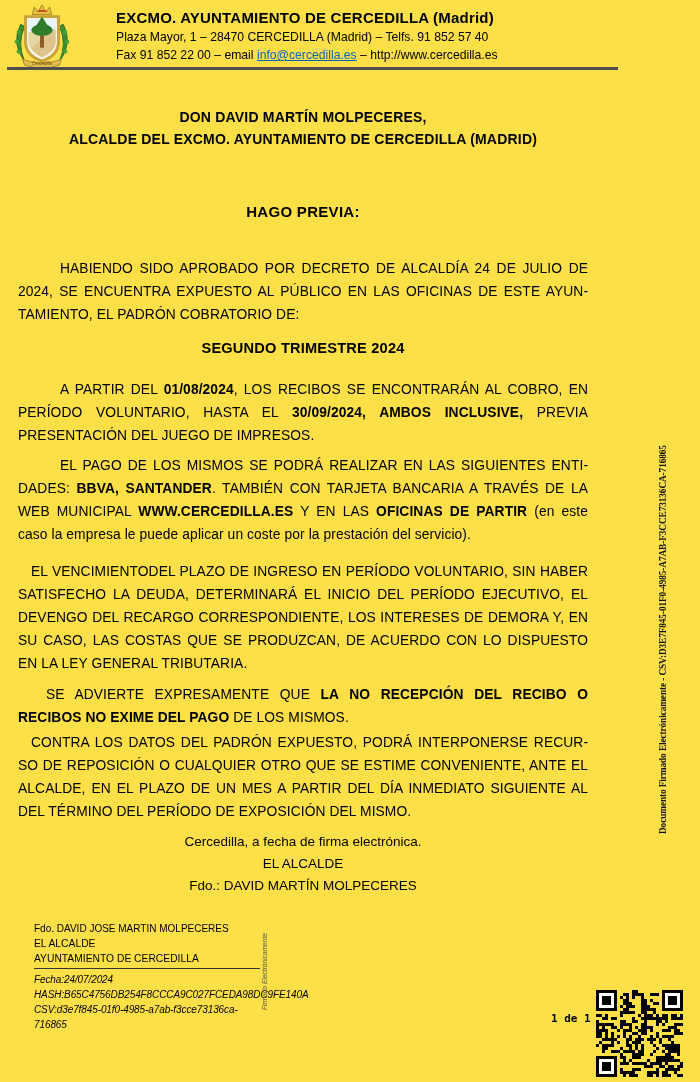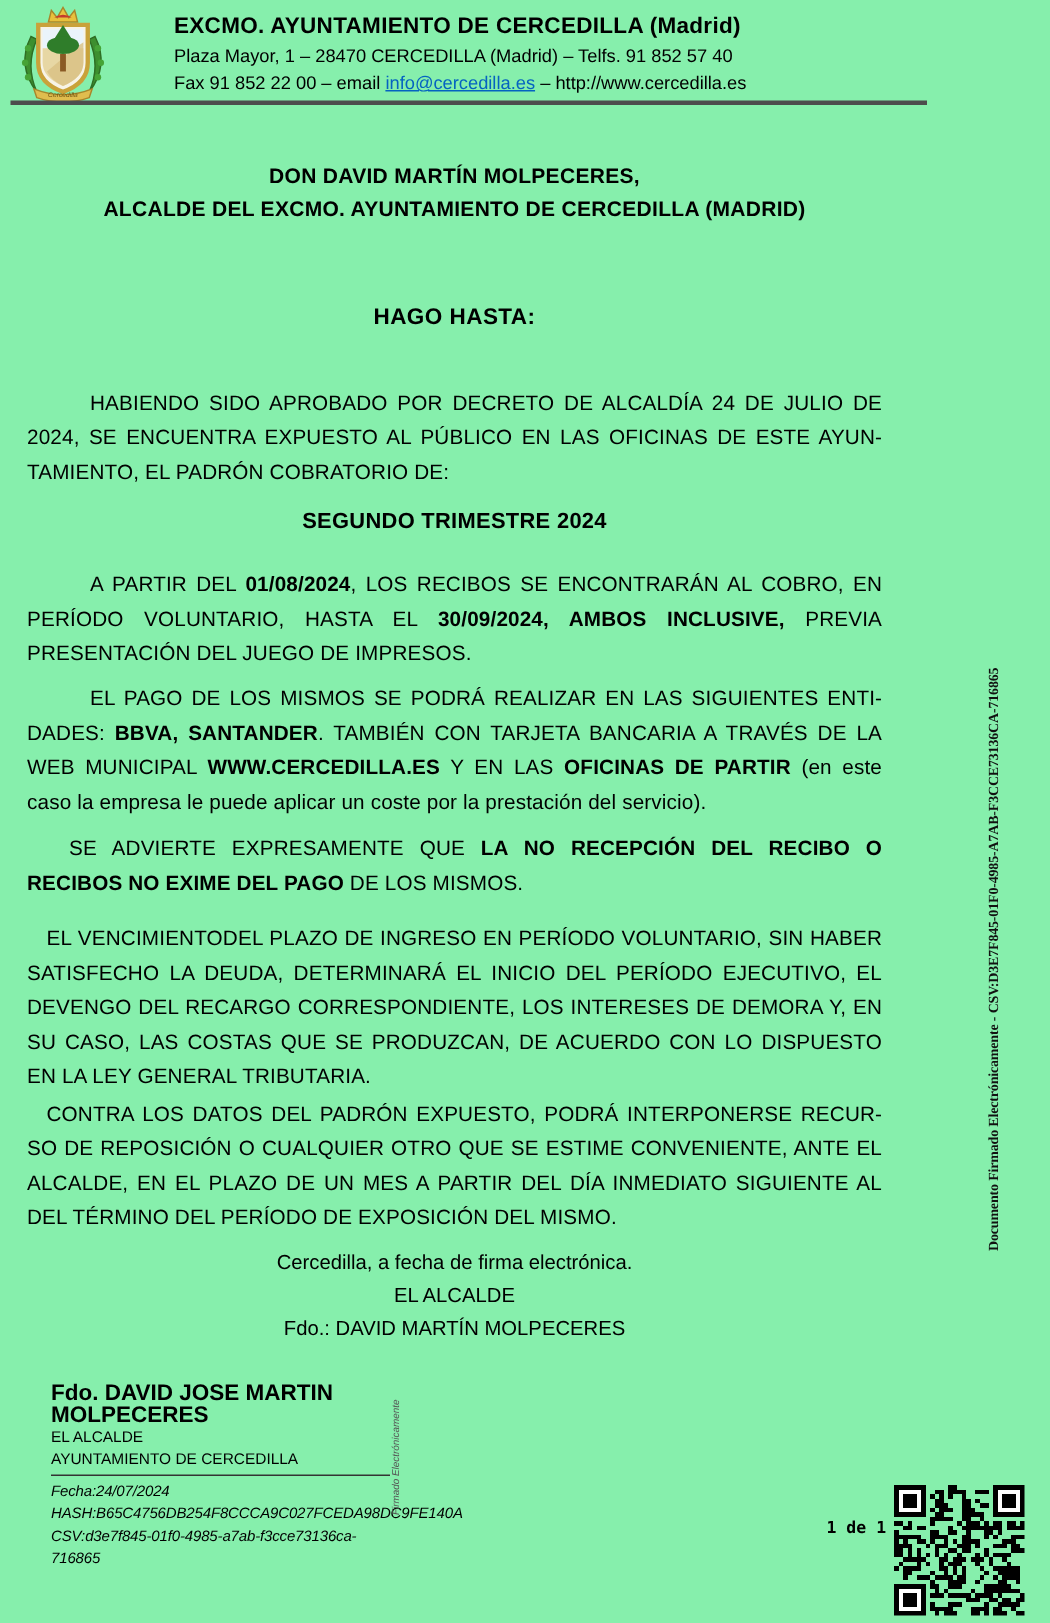--- a/index.html
+++ b/index.html
@@ -1,17 +1,17 @@
 <!DOCTYPE html>
 <html><head>
 <meta charset="utf-8">
 <style>
   html,body{margin:0;padding:0;background:#fff;}
   .page{
-    position:relative;width:700px;height:1082px;background:#86efac;
+    position:relative;width:700px;height:1082px;background:#fde047;
     font-family:"Liberation Sans",sans-serif;color:#000;overflow:hidden;
   }
   
   .header{position:absolute;left:0;top:0;width:700px;height:72px;}
   .logo{position:absolute;left:10px;top:3px;width:64px;height:66px;}
   .header-text{position:absolute;left:116px;top:8px;width:520px;}
   .org-name{font-weight:bold;font-size:15px;line-height:19px;letter-spacing:.2px;}
   .hline{font-size:12.2px;line-height:16px;margin-top:2px;}
   .email-link{color:#0563C1;text-decoration:underline;}
   .header-rule{position:absolute;left:7px;top:67px;width:611px;height:3px;background:#4d4d4d;}
@@ -21,21 +21,21 @@
   .hago{ text-align:center;font-weight:bold;font-size:15px;line-height:18px;margin-top:53px;letter-spacing:.3px;}
   .bp{ text-align:justify;font-size:13.8px;line-height:23px;margin:0;letter-spacing:.1px;}
   .bp.i42{text-indent:42px;} .bp.i28{text-indent:28px;} .bp.i13{text-indent:13px;}
   .m26{margin-top:36px;} .m18{margin-top:18px;} .m7{margin-top:7px;}
   .m8{margin-top:8px;} .m14{margin-top:14px;} .m2{margin-top:2px;}
   .subject{ text-align:center;font-weight:bold;font-size:14.6px;line-height:24px;margin-top:10px;letter-spacing:.2px;}
   .closing{ text-align:center;font-size:13.5px;line-height:22px;margin-top:8px;}
   b{font-weight:bold;}
   
   .sigbox{position:absolute;left:34px;top:921px;width:236px;font-size:10.3px;line-height:15px;}
-  .sig-name{font-weight:bold;font-size:15px;}
+  .sig-name{font-weight:normal;font-size:10px;}
   .sig-rule{border-bottom:1.3px solid #333;width:226px;margin:2px 0 3px 0;}
   .sig-it{font-style:italic;font-size:10px;letter-spacing:-0.1px;}
   .sig-side{
     position:absolute;left:261px;top:924px;height:86px;
     writing-mode:vertical-rl;transform:rotate(180deg);
     font-size:6.6px;font-style:italic;color:#555;white-space:nowrap;
   }
   
   .margin-note{
     position:absolute;left:658px;top:426px;height:408px;width:18px;
@@ -87,35 +87,35 @@
     <div class="header-rule"></div>
   </div>
 
   <div class="content">
 
     <div class="doc-title">
       <div>DON DAVID MARTÍN MOLPECERES,</div>
       <div>ALCALDE DEL EXCMO. AYUNTAMIENTO DE CERCEDILLA (MADRID)</div>
     </div>
 
-    <div class="hago">HAGO HASTA:</div>
+    <div class="hago">HAGO PREVIA:</div>
 
     <p class="bp i42 m26">HABIENDO SIDO APROBADO POR DECRETO DE ALCALDÍA 24 DE JULIO DE 2024, SE ENCUENTRA EXPUESTO AL PÚBLICO EN LAS OFICINAS DE ESTE AYUN­TAMIENTO, EL PADRÓN COBRATORIO DE:</p>
 
     <div class="subject">
       <div>SEGUNDO TRIMESTRE 2024</div>
     </div>
 
     <p class="bp i42 m18"><span>A PARTIR DEL </span><b>01/08/2024</b><span>, LOS RECIBOS SE ENCONTRARÁN AL COBRO, EN PERÍODO VOLUNTARIO, HASTA EL </span><b>30/09/2024, AMBOS INCLUSIVE,</b><span> PREVIA PRESENTACIÓN DEL JUEGO DE IMPRESOS.</span></p>
 
     <p class="bp i42 m7"><span>EL PAGO DE LOS MISMOS SE PODRÁ REALIZAR EN LAS SIGUIENTES ENTI­DADES: </span><b>BBVA, SANTANDER</b><span>. TAMBIÉN CON TARJETA BANCARIA A TRAVÉS DE LA WEB MUNICIPAL </span><b>WWW.CERCEDILLA.ES</b><span> Y EN LAS </span><b>OFICINAS DE PARTIR</b><span> (en este caso la empresa le puede aplicar un coste por la prestación del servicio).</span></p>
 
+    <p class="bp i13 m14">EL VENCIMIENTODEL PLAZO DE INGRESO EN PERÍODO VOLUNTARIO, SIN HA­BER SATISFECHO LA DEUDA, DETERMINARÁ EL INICIO DEL PERÍODO EJECUTIVO, EL DEVENGO DEL RECARGO CORRESPONDIENTE, LOS INTERESES DE DEMORA Y, EN SU CASO, LAS COSTAS QUE SE PRODUZCAN, DE ACUERDO CON LO DISPUESTO EN LA LEY GENERAL TRIBUTARIA.</p>
+
     <p class="bp i28 m8"><span>SE ADVIERTE EXPRESAMENTE QUE </span><b>LA NO RECEPCIÓN DEL RECIBO O RECIBOS NO EXIME DEL PAGO</b><span> DE LOS MISMOS.</span></p>
-
-    <p class="bp i13 m14">EL VENCIMIENTODEL PLAZO DE INGRESO EN PERÍODO VOLUNTARIO, SIN HA­BER SATISFECHO LA DEUDA, DETERMINARÁ EL INICIO DEL PERÍODO EJECUTIVO, EL DEVENGO DEL RECARGO CORRESPONDIENTE, LOS INTERESES DE DEMORA Y, EN SU CASO, LAS COSTAS QUE SE PRODUZCAN, DE ACUERDO CON LO DISPUESTO EN LA LEY GENERAL TRIBUTARIA.</p>
 
     <p class="bp i13 m2">CONTRA LOS DATOS DEL PADRÓN EXPUESTO, PODRÁ INTERPONERSE RECUR­SO DE REPOSICIÓN O CUALQUIER OTRO QUE SE ESTIME CONVENIENTE, ANTE EL ALCALDE, EN EL PLAZO DE UN MES A PARTIR DEL DÍA INMEDIATO SIGUIENTE AL DEL TÉRMINO DEL PERÍODO DE EXPOSICIÓN DEL MISMO.</p>
 
     <div class="closing">
       <div>Cercedilla, a fecha de firma electrónica.</div>
       <div>EL ALCALDE</div>
       <div>Fdo.: DAVID MARTÍN MOLPECERES</div>
     </div>
   </div>
 

